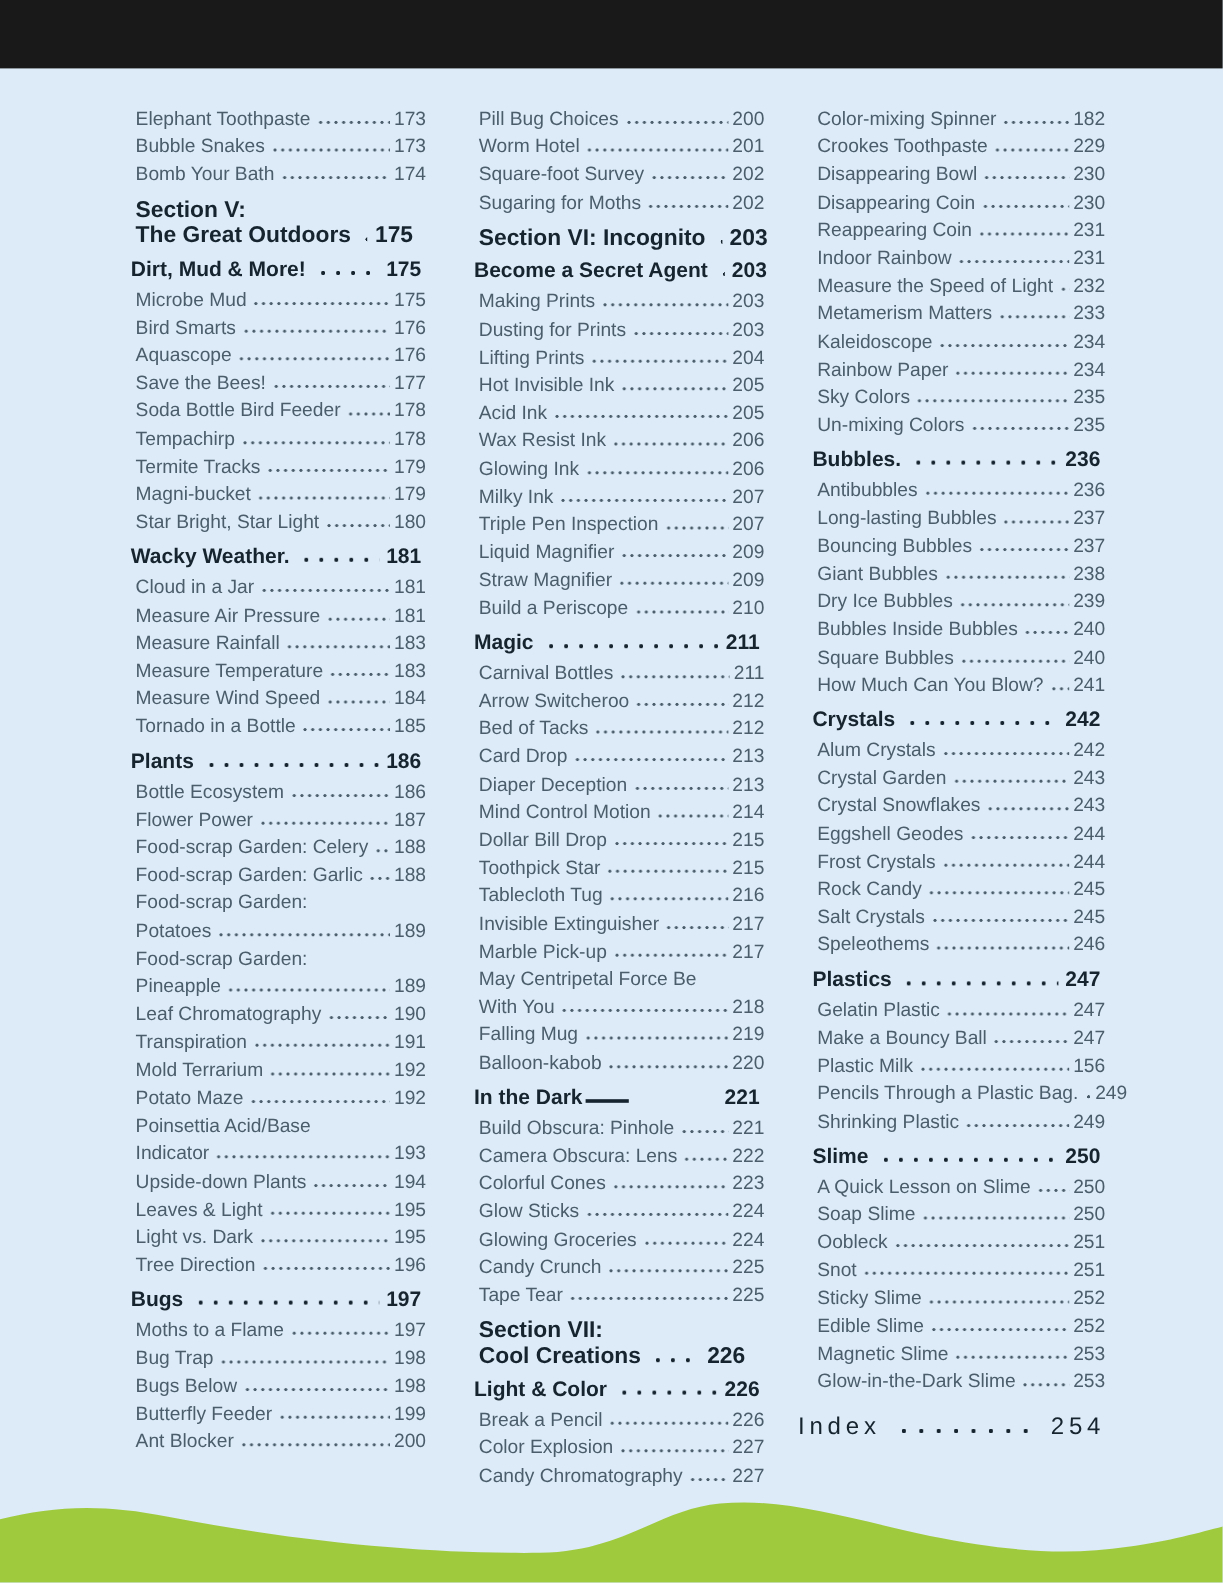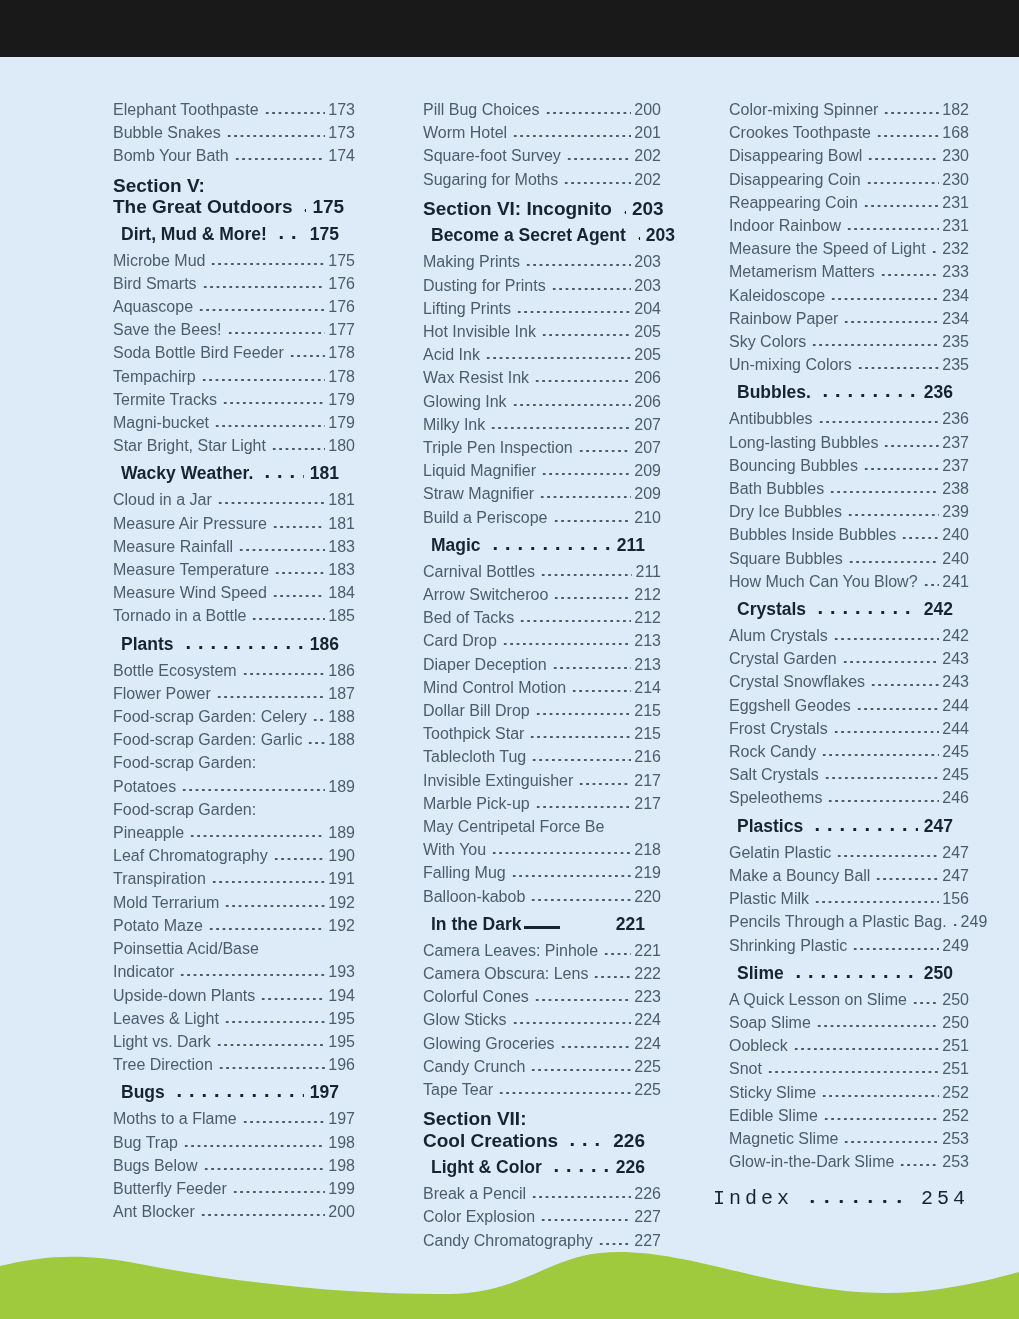--- a/index.html
+++ b/index.html
@@ -6,31 +6,31 @@
     --bg:#dcebf7; --bar:#191919; --hill:#9fca3e;
     --txt:#4b5d6b; --head:#15242e;
   }
   html,body{margin:0;padding:0;}
   body{
     width:1019px;height:1319px;overflow:hidden;position:relative;
     background:var(--bg);
     font-family:"Liberation Sans",sans-serif;
   }
   .topbar{height:57px;background:var(--bar);}
-  .toc{display:flex;padding:41px 0 0 97px;gap:24px;}
+  .toc{display:flex;padding:31px 0 0 97px;}
   .col{width:258px;margin-right:28px;flex:none;}
   .col:nth-child(2){width:254px;text-align:center;}
   .col:nth-child(3){width:256px;margin-right:0;}
   .row{display:flex;align-items:baseline;}
   .label{white-space:nowrap;}
   .page{white-space:nowrap;}
   .b.entry,.b.entrywrap{color:var(--txt);font-size:16px;line-height:23.2px;padding-left:16px;}
-  .b.heading,.b.rulehead{padding-left:8px;color:var(--head);font-weight:bold;font-size:17.5px;line-height:22px;margin:5px 16px 4px;}
+  .b.heading,.b.rulehead{padding-left:8px;color:var(--head);font-weight:bold;font-size:17.5px;line-height:22px;margin:5px 4px 4px;}
   .b.section{color:var(--head);font-weight:bold;font-size:19px;line-height:21.5px;margin:7px 16px 3px;}
-  .b.index{margin-top:13px;color:var(--head);font-family:Liberation Mono, monospace;font-size:20px;line-height:26px;letter-spacing:4px;}
+  .b.index{margin-top:13px;color:var(--head);font-family:Liberation Sans, sans-serif;font-size:20px;line-height:26px;letter-spacing:4px;}
   .leader{
     flex:1 1 auto;min-width:6px;height:4px;margin:0 3px 0 5px;
     background-image:radial-gradient(circle,currentColor 1.12px,transparent 1.5px);
     background-size:6.4px 4px;background-repeat:repeat-x;background-position:left bottom;
   }
   .b.heading .leader,.b.section .leader{
     height:5px;margin:0 6px 0 8px;
     background-image:radial-gradient(circle,currentColor 1.55px,transparent 1.9px);
     background-size:12.5px 5px;
   }
@@ -603,21 +603,21 @@
       <div class="b rulehead">
         <div class="row">
           <span class="label">In the Dark</span>
           <span class="rule"></span>
           <span class="spacer"></span>
           <span class="page">221</span>
         </div>
       </div>
       <div class="b entry">
         <div class="row">
-          <span class="label">Camera Leaves: Pinhole</span>
+          <span class="label">Build Obscura: Pinhole</span>
           <span class="leader"></span>
           <span class="page">221</span>
         </div>
       </div>
       <div class="b entry">
         <div class="row">
           <span class="label">Camera Obscura: Lens</span>
           <span class="leader"></span>
           <span class="page">222</span>
         </div>
@@ -701,21 +701,21 @@
         <div class="row">
           <span class="label">Color-mixing Spinner</span>
           <span class="leader"></span>
           <span class="page">182</span>
         </div>
       </div>
       <div class="b entry">
         <div class="row">
           <span class="label">Crookes Toothpaste</span>
           <span class="leader"></span>
-          <span class="page">168</span>
+          <span class="page">229</span>
         </div>
       </div>
       <div class="b entry">
         <div class="row">
           <span class="label">Disappearing Bowl</span>
           <span class="leader"></span>
           <span class="page">230</span>
         </div>
       </div>
       <div class="b entry">
@@ -804,21 +804,21 @@
       </div>
       <div class="b entry">
         <div class="row">
           <span class="label">Bouncing Bubbles</span>
           <span class="leader"></span>
           <span class="page">237</span>
         </div>
       </div>
       <div class="b entry">
         <div class="row">
-          <span class="label">Bath Bubbles</span>
+          <span class="label">Giant Bubbles</span>
           <span class="leader"></span>
           <span class="page">238</span>
         </div>
       </div>
       <div class="b entry">
         <div class="row">
           <span class="label">Dry Ice Bubbles</span>
           <span class="leader"></span>
           <span class="page">239</span>
         </div>

